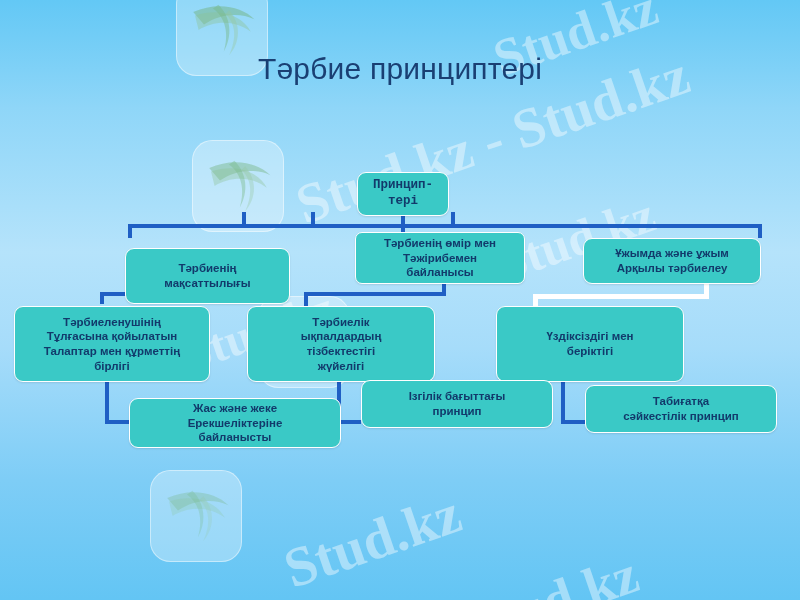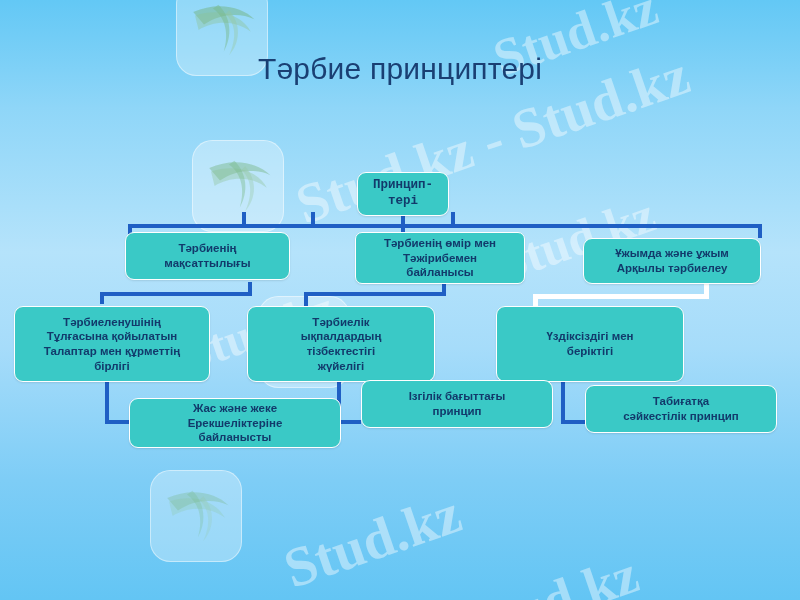--- a/index.html
+++ b/index.html
@@ -149,21 +149,21 @@
 <div class="conn" style="left:337px; top:382px; width:4px; height:42px;"></div>
 <div class="conn" style="left:337px; top:420px; width:24px; height:4px;"></div>
 
 <div class="conn" style="left:561px; top:382px; width:4px; height:42px;"></div>
 <div class="conn" style="left:561px; top:420px; width:24px; height:4px;"></div>
 
 <div class="node root" style="left:357px; top:172px; width:92px; height:44px;font-family:Liberation Mono, monospace;">
   <span>Принцип-<br>тері</span>
 </div>
 
-<div class="node" style="left:125px; top:232px; width:165px; height:48px;">
+<div class="node" style="left:125px; top:248px; width:165px; height:56px;">
   <span>Тәрбиенің<br>мақсаттылығы</span>
 </div>
 <div class="node" style="left:355px; top:232px; width:170px; height:52px;border-radius:7px;">
   <span>Тәрбиенің өмір мен<br>Тәжірибемен<br>байланысы</span>
 </div>
 <div class="node" style="left:583px; top:238px; width:178px; height:46px;">
   <span>Ұжымда және ұжым<br>Арқылы тәрбиелеу</span>
 </div>
 
 <div class="node" style="left:14px; top:306px; width:196px; height:76px;align-items:center;">

